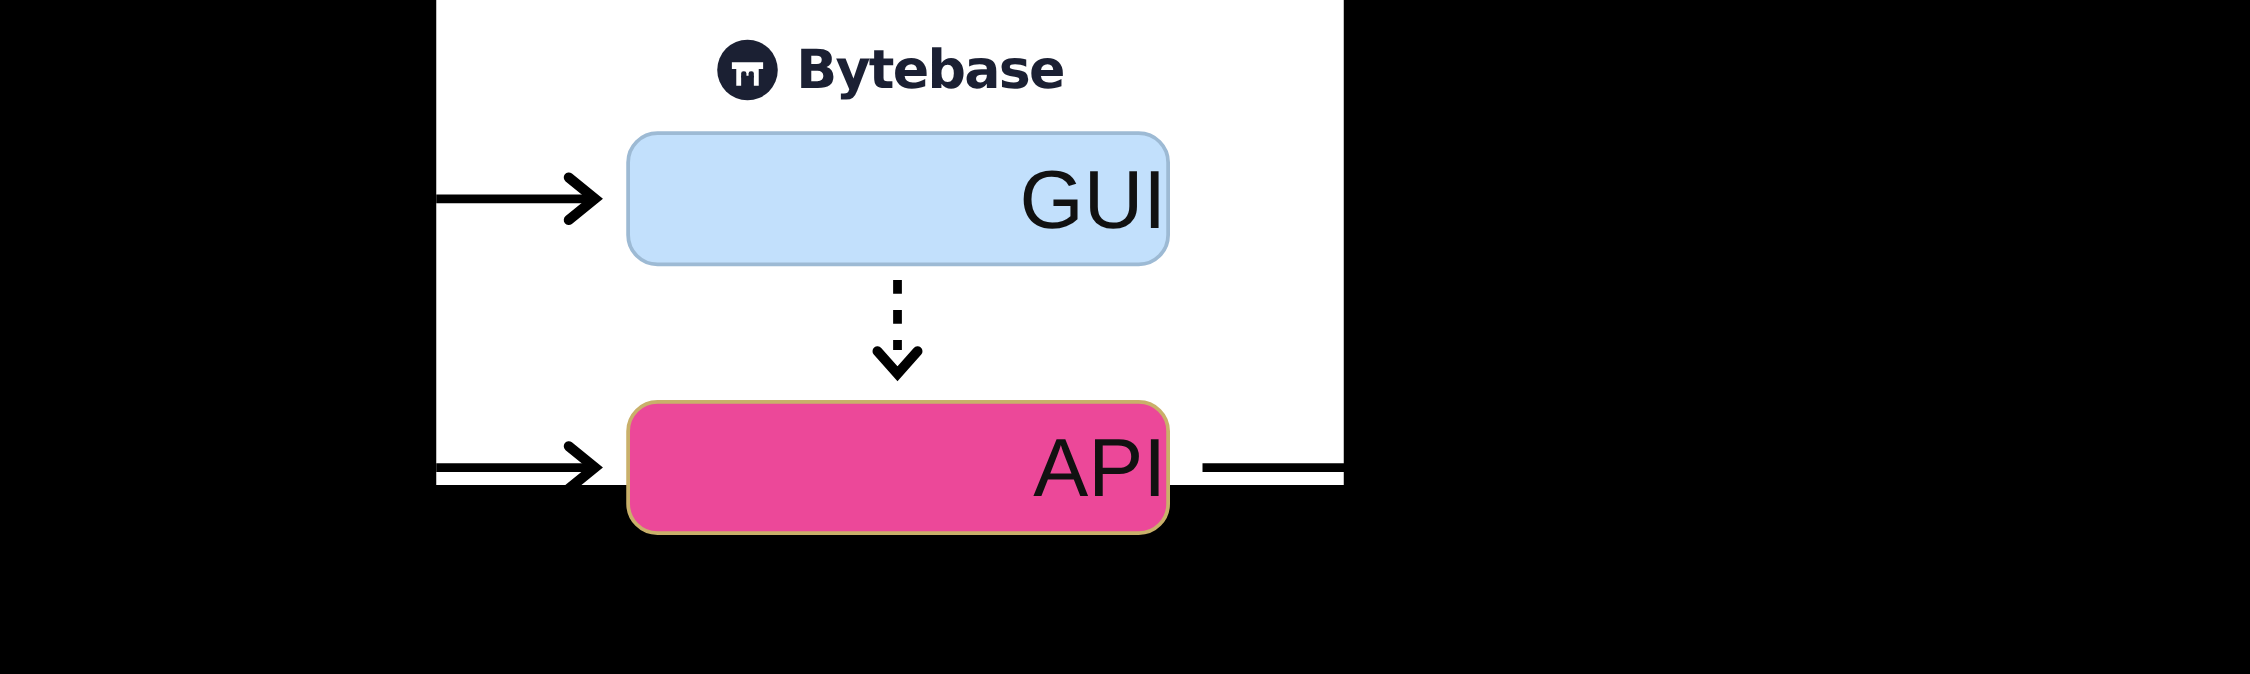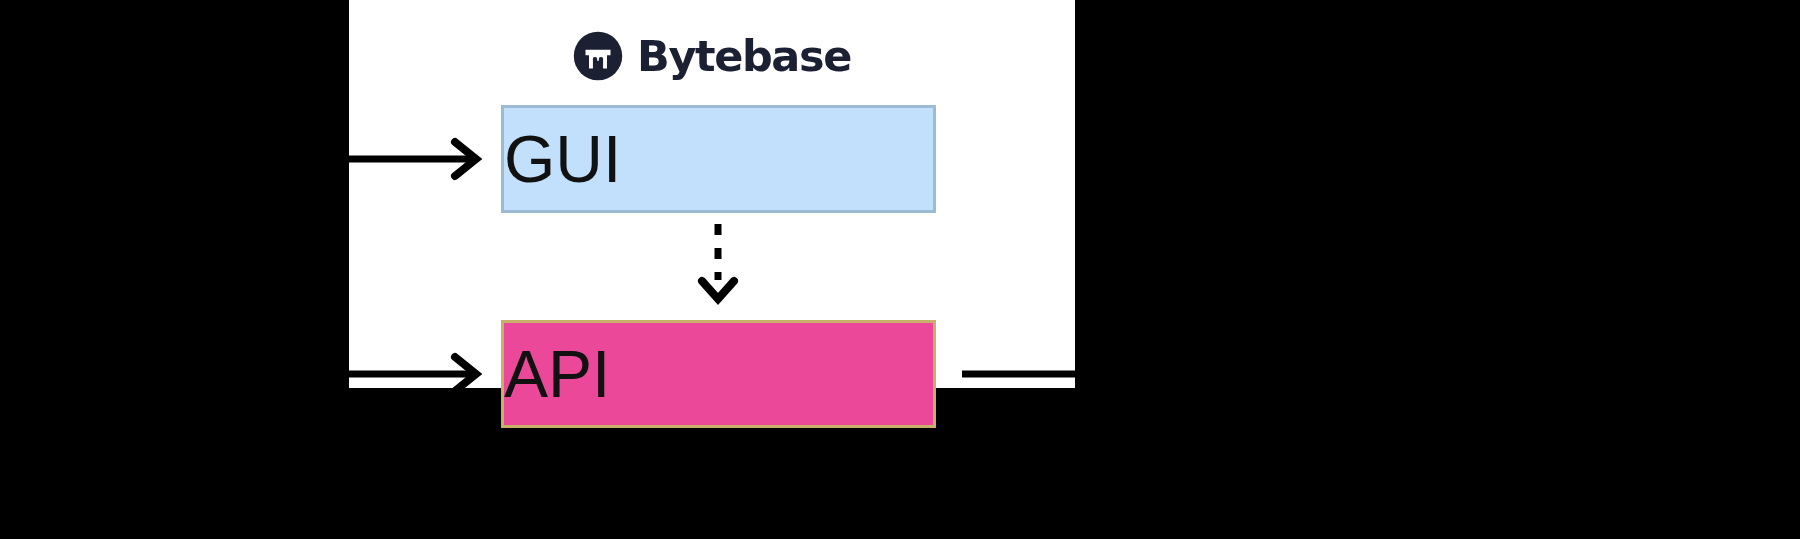--- a/index.html
+++ b/index.html
@@ -53,21 +53,22 @@
     line-height: 1;
     white-space: nowrap;
   }
 
   
   .node {
     position: absolute;
     box-sizing: border-box;
     display: flex;
     align-items: center;
-    justify-content: flex-start;
+    justify-content: flex-end;
+    border-radius: 25px;
   }
   .node-label {
     font-family: "Liberation Sans", sans-serif;
     font-weight: 400;
     font-size: 66px;
     line-height: 1;
     color: #111111;
     letter-spacing: 0px;
     white-space: nowrap;
   }

